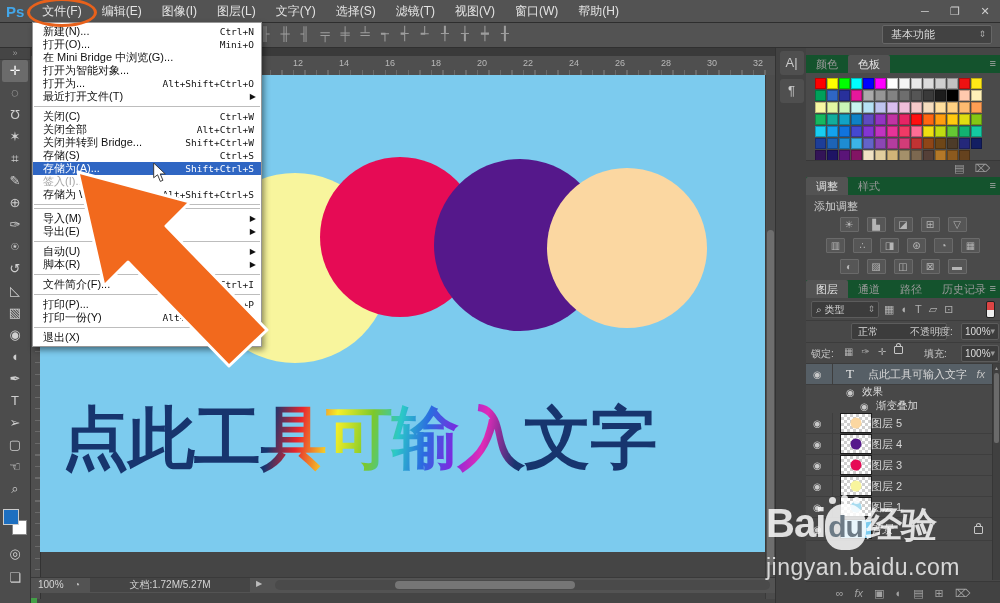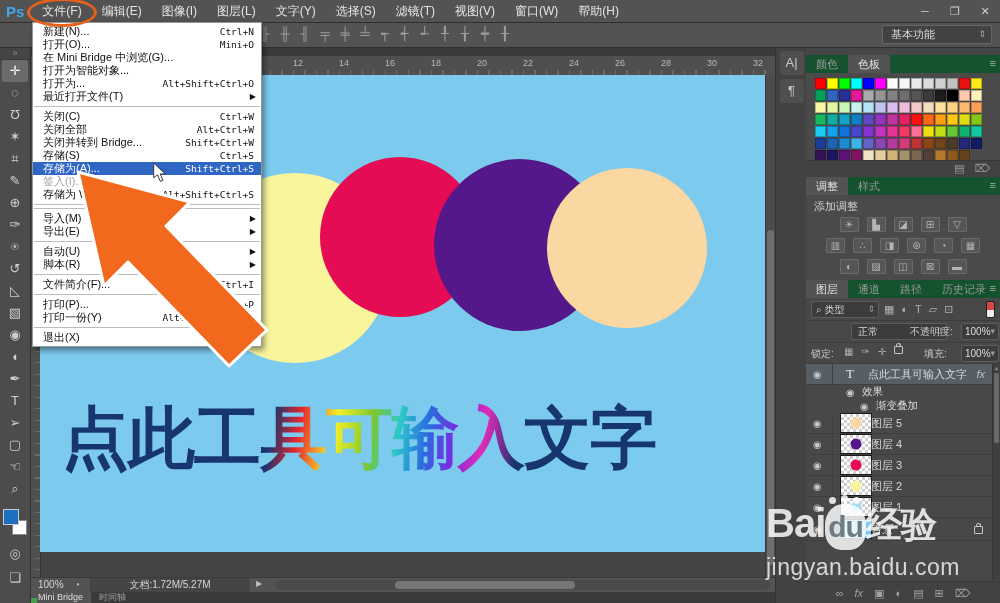--- a/index.html
+++ b/index.html
@@ -258,24 +258,20 @@
     </div>
     <div id="statusbar">
       <span id="status-zoom">100%</span>
       <span id="status-clock">◔</span>
       <span id="status-doc">文档:1.72M/5.27M</span>
       <span id="status-play">▶</span>
       <div id="h-scroll">
         <div id="h-thumb"></div>
       </div>
     </div>
-    <div id="bottomtabs">
-        <span class="btab active">Mini Bridge</span>
-        <span class="btab">时间轴</span>
-      </div>
     <div id="green-sliver"></div>
   </div>
 
   <div id="collapsed-col">
       <div class="cicon">A|</div>
       <div class="cicon">¶</div>
     </div>
 
   <div id="rightcol">
 

